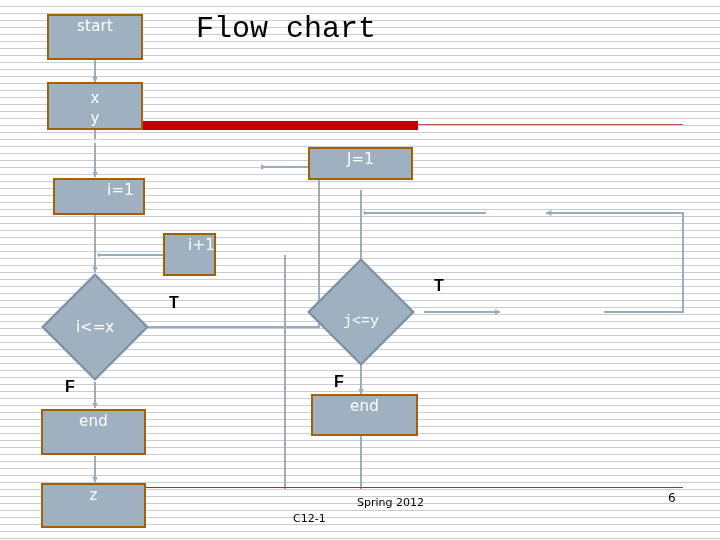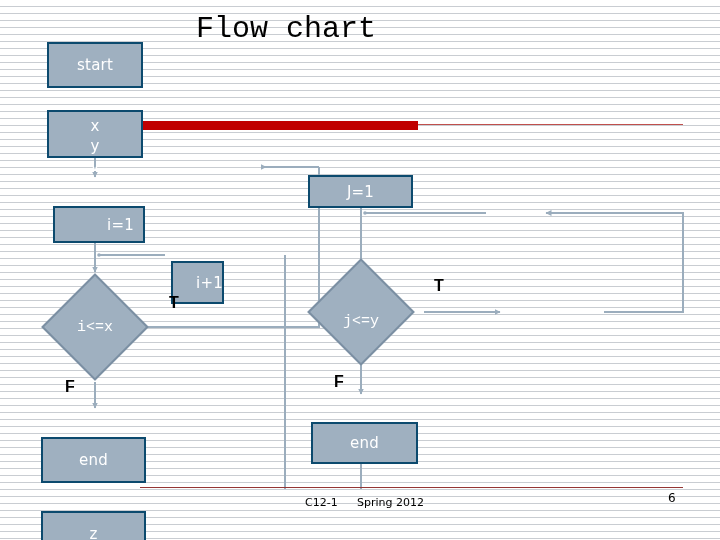--- a/index.html
+++ b/index.html
@@ -30,30 +30,28 @@
   }
   #connectors {
     position: absolute;
     left: 0; top: 0;
     width: 720px; height: 540px;
   }
   .node {
     position: absolute;
     box-sizing: border-box;
     background: #9fb0c0;
-    border: 2px solid #0c4a6e;
+    border: 2px solid #a16207;
     color: #ffffff;
     display: flex;
-    align-items: center;
     justify-content: center;
     text-align: center;
     font-size: 15px;
     line-height: 20px;
     letter-spacing: 0.2px;
-    margin-top: 28px;
   }
   .node.multiline {
     flex-direction: column;
     justify-content: flex-start;
     padding-top: 4px;
   }
   .diamond {
     position: absolute;
     background: #9fb0c0;
     border: 2px solid #7b8fa3;
@@ -194,46 +192,46 @@
   </div>
 
   <div class="node" style="left:53px; top:178px; width:92px; height:37px;padding-left:43px;">
     <span>i=1</span>
   </div>
 
   <div class="node" style="left:308px; top:147px; width:105px; height:33px;">
     <span>J=1</span>
   </div>
 
-  <div class="node" style="left:171px; top:233px; width:53px; height:43px;padding-left:24px;">
+  <div class="node" style="left:163px; top:233px; width:53px; height:43px;padding-left:24px;">
     <span>i+1</span>
   </div>
 
 
 
   <div class="node" style="left:41px; top:409px; width:105px; height:46px;">
     <span>end</span>
   </div>
 
   <div class="node" style="left:311px; top:394px; width:107px; height:42px;">
     <span>end</span>
   </div>
 
   <div class="node" style="left:41px; top:483px; width:105px; height:45px;">
     <span>z</span>
   </div>
 
   <div class="diamond" style="left:57px; top:289px; width:76px; height:76px;"></div>
-  <div class="diamond-label" style="left:55px; top:313px; width:80px; height:28px;font-family:Liberation Mono, monospace;">i&lt;=x</div>
+  <div class="diamond-label" style="left:55px; top:313px; width:80px; height:28px;">i&lt;=x</div>
 
   <div class="diamond" style="left:323px; top:274px; width:76px; height:76px;"></div>
   <div class="diamond-label" style="left:321px; top:307px; width:80px; height:28px;font-family:Liberation Mono, monospace;">j&lt;=y</div>
 
   <div class="tf-label" style="left:169px; top:294px;">T</div>
   <div class="tf-label" style="left:65px; top:378px;">F</div>
   <div class="tf-label" style="left:434px; top:277px;">T</div>
   <div class="tf-label" style="left:334px; top:373px;">F</div>
 
-  <div class="footer-text" style="left:293px; top:496px;margin-left:12px;">C12-1</div>
+  <div class="footer-text" style="left:293px; top:512px;">C12-1</div>
   <div class="footer-text" style="left:357px; top:496px;">Spring 2012</div>
   <div id="page-number">6</div>
 
 </div>
 
 </body></html>

